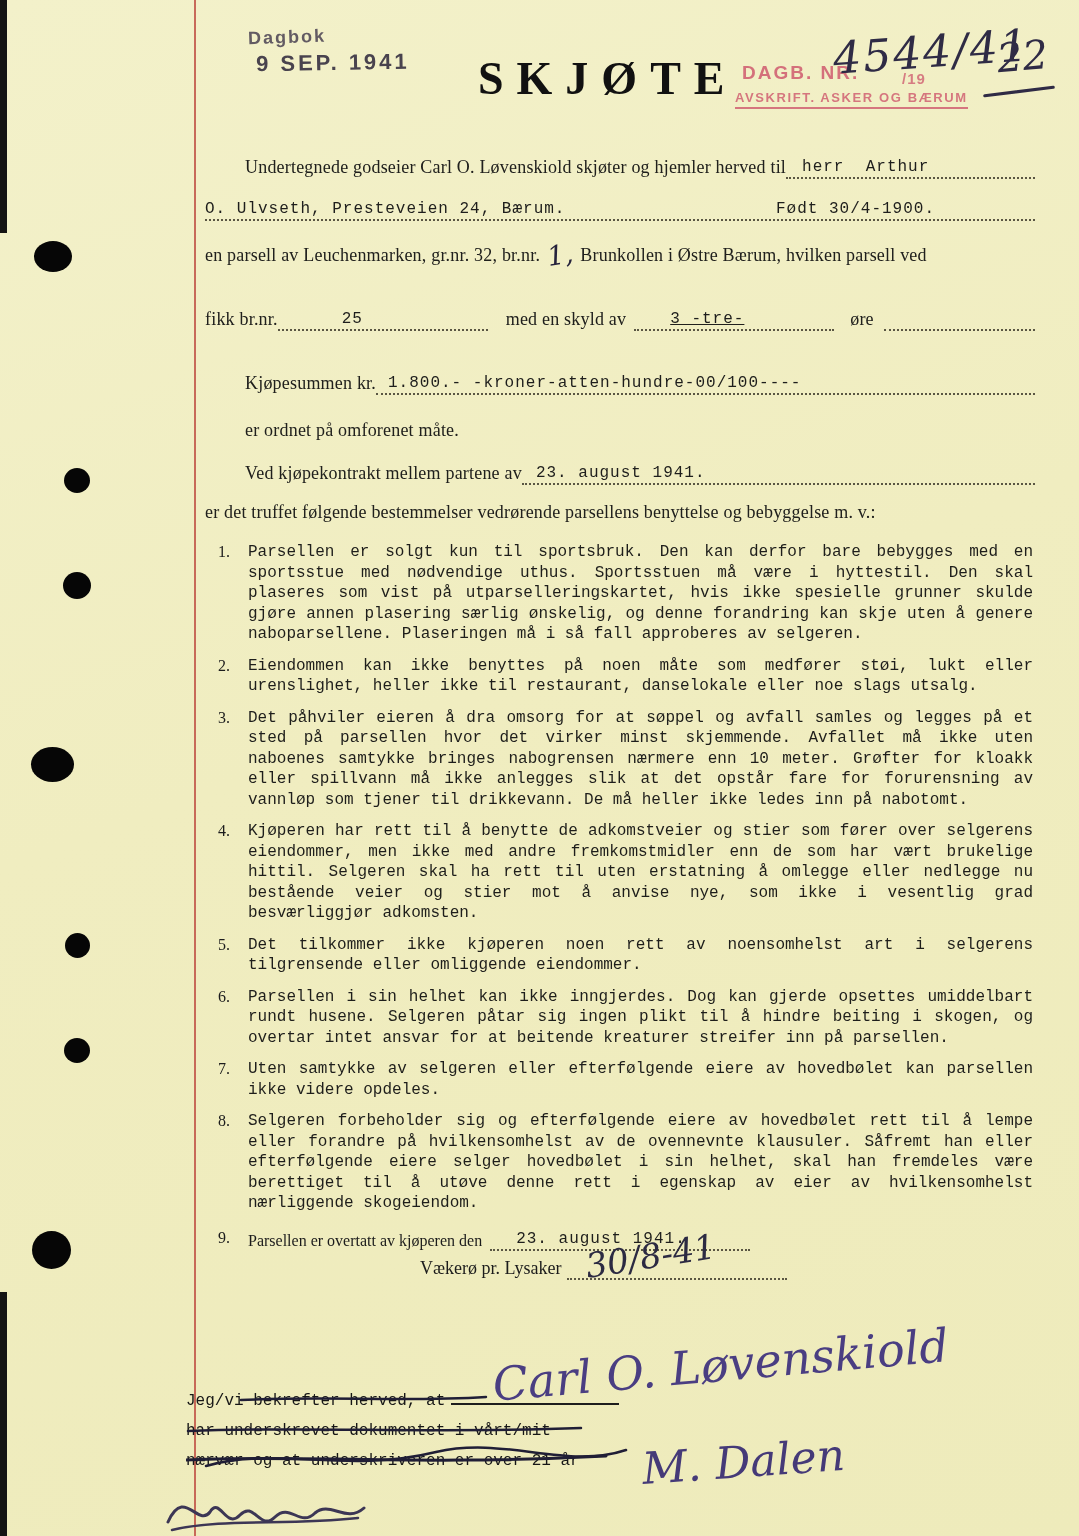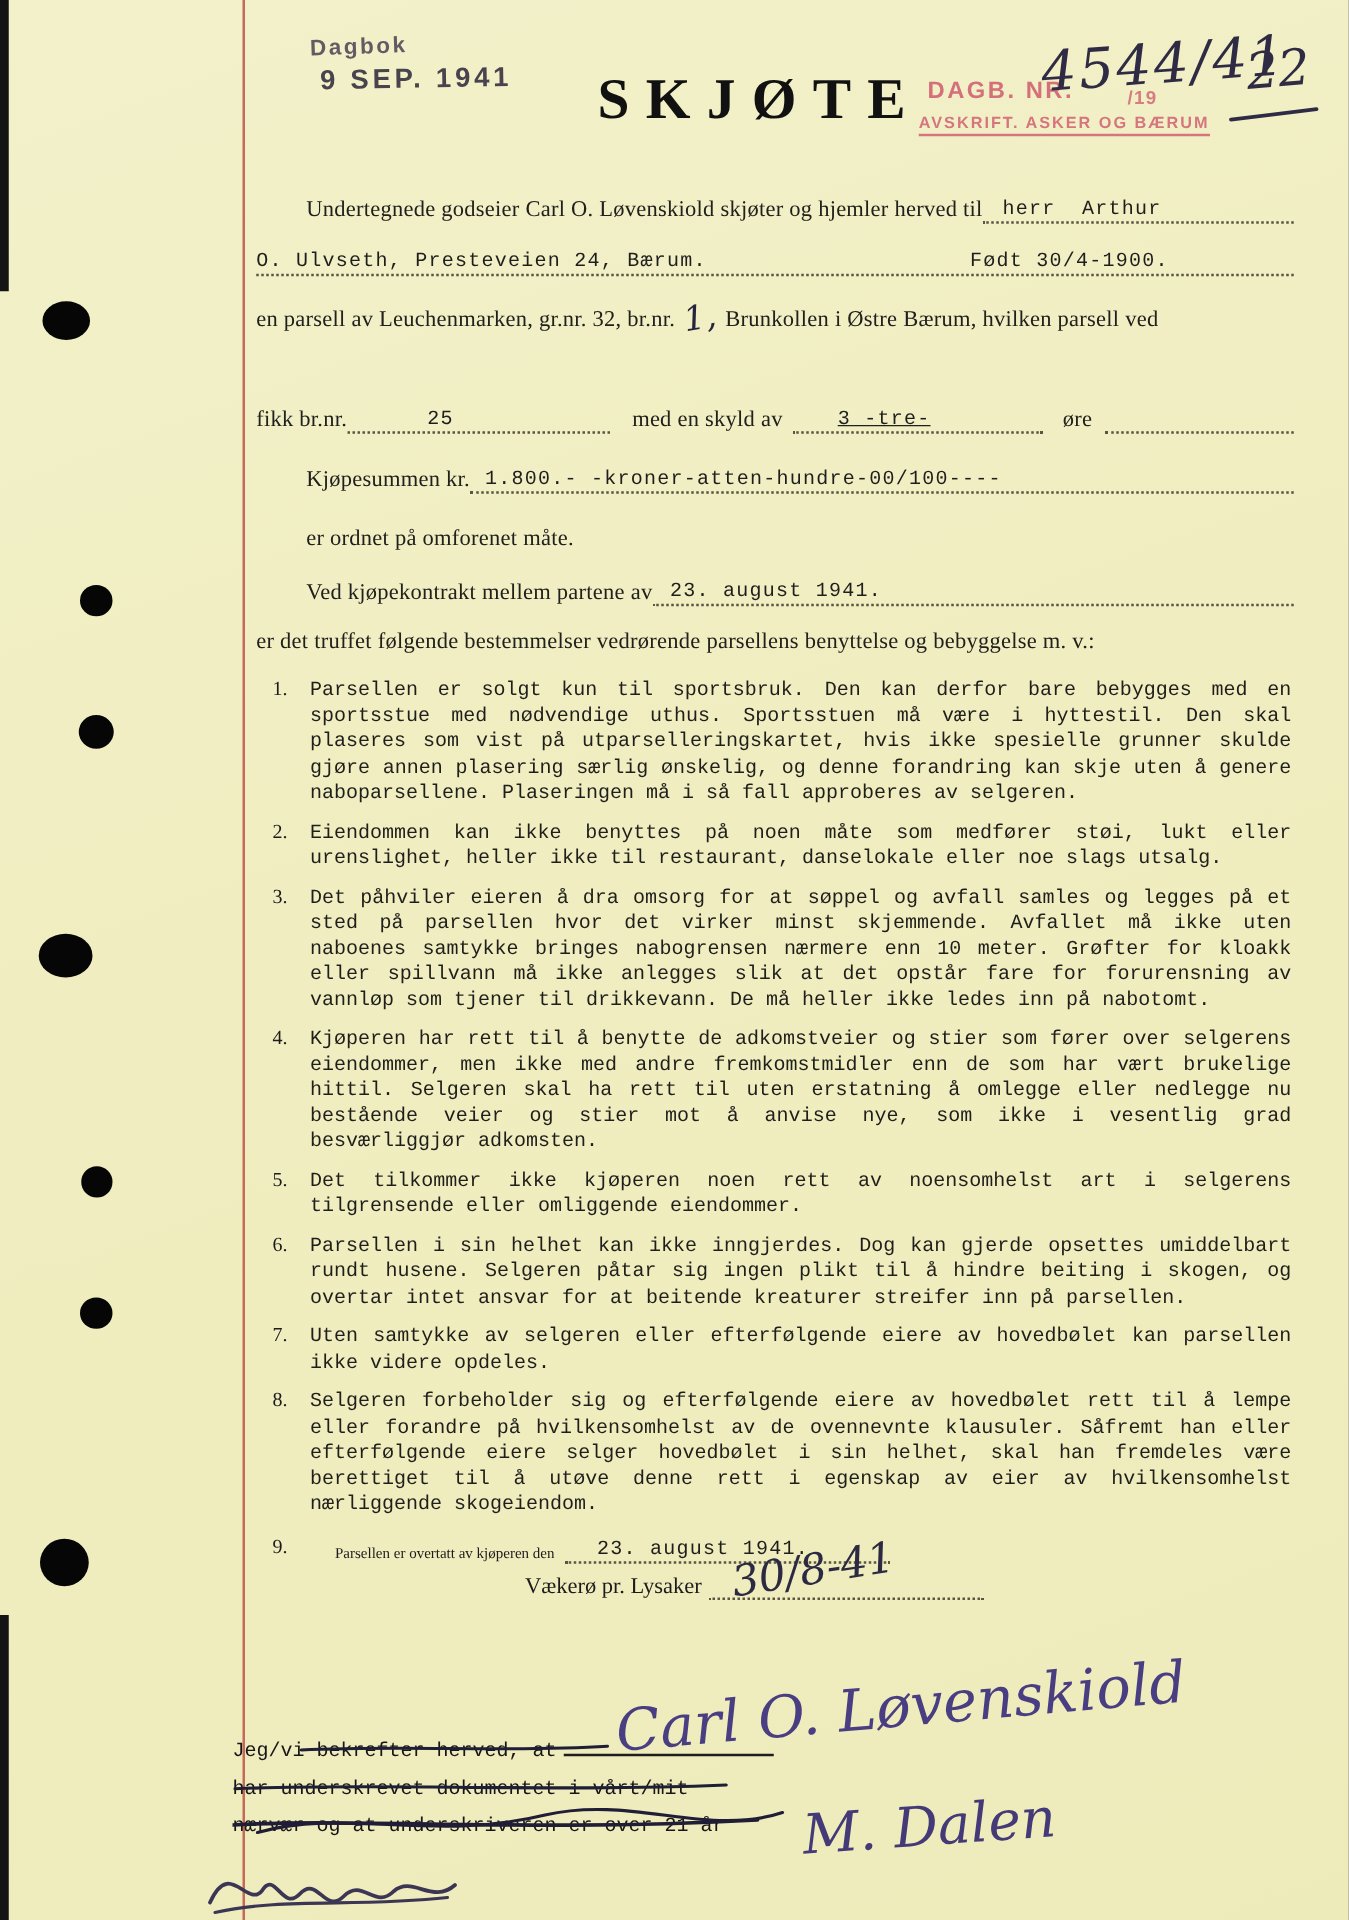--- a/index.html
+++ b/index.html
@@ -103,21 +103,21 @@
     </span>
   </div>
 
   <div class="fline" style="top:236px;">
     <span class="ftext">en parsell av Leuchenmarken, gr.nr. 32, br.nr.</span>
     <span class="hand inline-hand">1,</span>
     <span class="ftext">Brunkollen i Østre Bærum, hvilken parsell ved</span>
   </div>
 
 
-  <div class="fline" style="top:324px;text-align:right;">
+  <div class="fline" style="top:308px;text-align:right;">
     <span class="ftext">fikk br.nr.</span>
     <span class="dotfill" style="width:210px;">
         <span class="typed" style="padding-left:64px;">25</span>
       </span>
     <span class="ftext" style="padding-left:18px;padding-right:8px;">med en skyld av</span>
     <span class="dotfill" style="width:200px;text-decoration:underline;">
         <span class="typed" style="padding-left:36px;">3 -tre-</span>
       </span>
     <span class="ftext" style="padding-left:16px;padding-right:10px;">øre</span>
     <span class="dotfill grow"></span>
@@ -174,21 +174,21 @@
       <span class="cnum">7.</span>
       <span class="ctext">Uten samtykke av selgeren eller efterfølgende eiere av hovedbølet kan parsellen ikke videre opdeles.</span>
     </div>
     <div class="clause">
       <span class="cnum">8.</span>
       <span class="ctext">Selgeren forbeholder sig og efterfølgende eiere av hovedbølet rett til å lempe eller forandre på hvilkensomhelst av de ovennevnte klausuler. Såfremt han eller efterfølgende eiere selger hovedbølet i sin helhet, skal han fremdeles være berettiget til å utøve denne rett i egenskap av eier av hvilkensomhelst nærliggende skogeiendom.</span>
     </div>
     <div class="clause clause-last">
       <span class="cnum">9.</span>
       <span class="ctext-flex">
-        <span class="ftext" style="font-size:12px;margin-left:20px;">Parsellen er overtatt av kjøperen den</span>
+        <span class="ftext" style="font-size:16px;">Parsellen er overtatt av kjøperen den</span>
         <span class="dotfill" style="width:260px;margin-left:8px;">
             <span class="typed" style="padding-left:26px;">23. august 1941.</span>
           </span>
       </span>
     </div>
   </div>
 
   <div class="place-block">
     <span class="ftext">Vækerø pr. Lysaker</span>
     <span class="place-fill">

